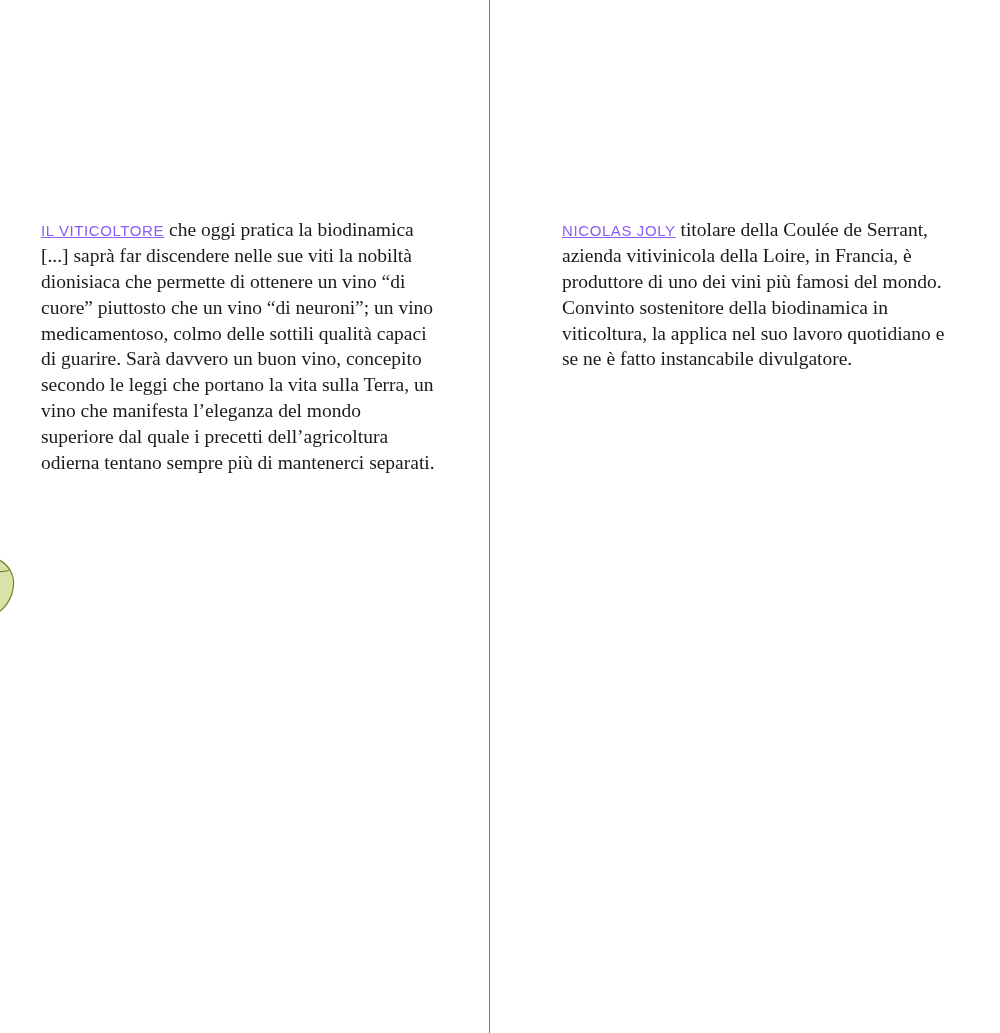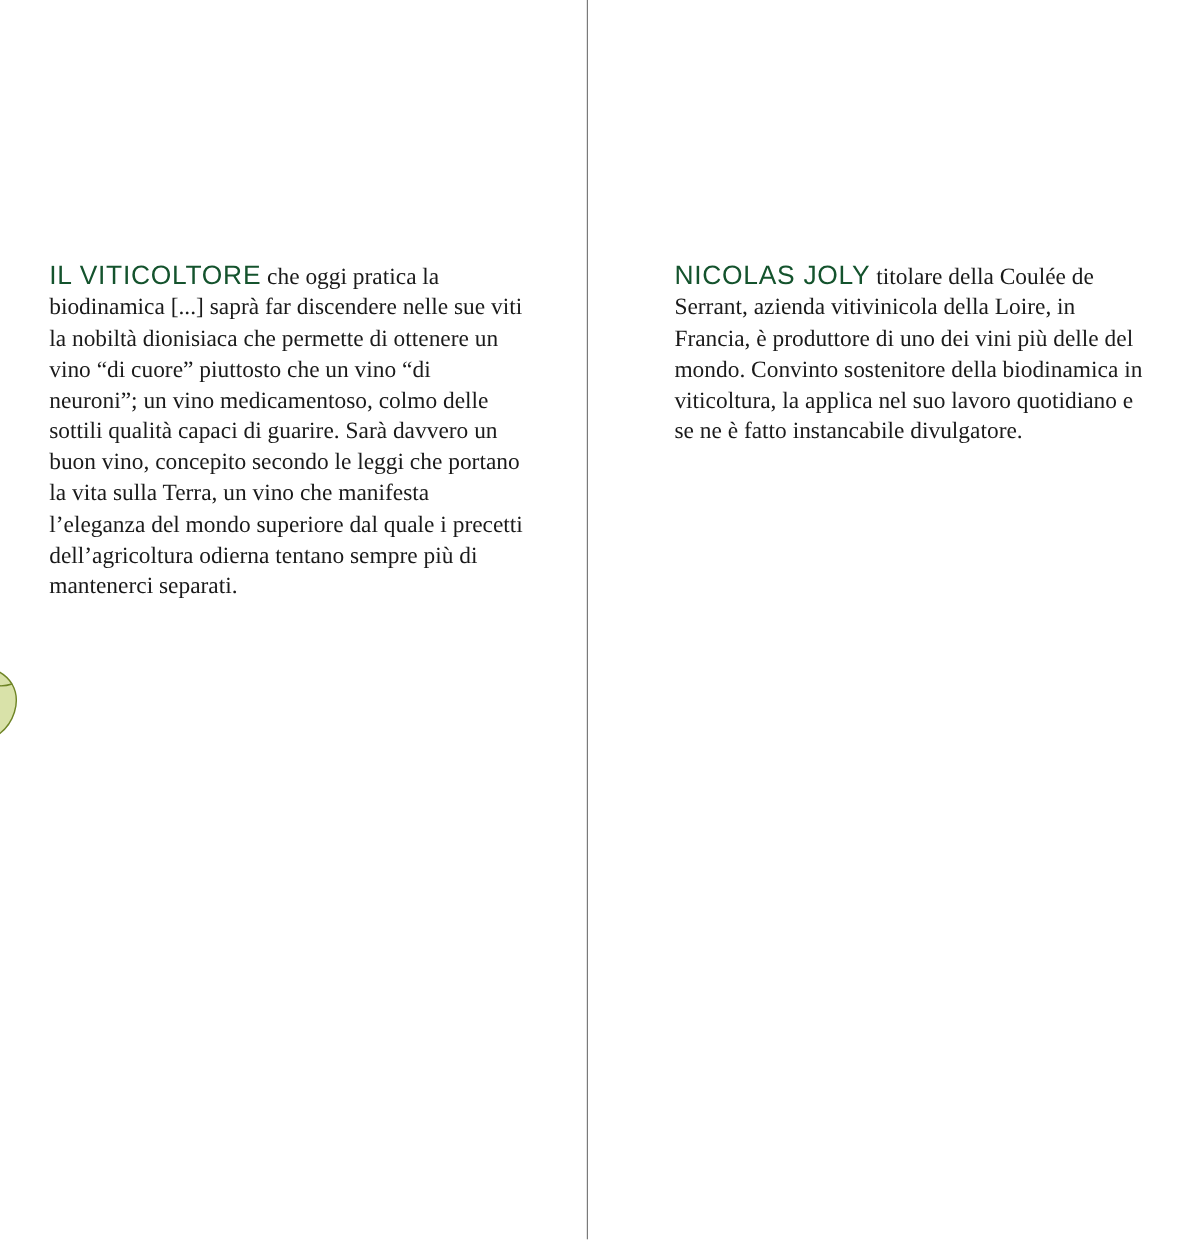--- a/index.html
+++ b/index.html
@@ -53,24 +53,25 @@
     width: 396px;
   }
   .text-right {
     left: 72px;
     top: 197px;
     width: 392px;
   }
 
   .lead-in {
     font-family: "Liberation Sans", sans-serif;
-    font-size: 22px;
+    font-size: 15px;
     letter-spacing: 0.6px;
-    color: #14532d;
+    color: #8b5cf6;
     text-transform: uppercase;
+    text-decoration: underline;
   }
 
   
   .art {
     position: absolute;
     pointer-events: none;
   }
   .art-left-edge {
     left: -46px;
     top: 540px;
@@ -102,17 +103,17 @@
           <path d="M34 74 C30 92, 22 104, 10 112"></path>
           <path d="M10 112 C2 118, 0 128, 6 134 C12 140, 22 136, 22 128"></path>
           <path d="M18 118 C26 124, 36 124, 44 118"></path>
         </g>
       </svg>
     </div>
   </div>
 
   <div class="page page-right">
 
-    <p class="text-block text-right"><span class="lead-in">NICOLAS JOLY</span><span> titolare della Coulée de Serrant, azienda vitivinicola della Loire, in Francia, è produttore di uno dei vini più delle del mondo. Convinto sostenitore della biodinamica in viticoltura, la applica nel suo lavoro quotidiano e se ne è fatto instancabile divulgatore.</span></p>
+    <p class="text-block text-right"><span class="lead-in">NICOLAS JOLY</span><span> titolare della Coulée de Serrant, azienda vitivinicola della Loire, in Francia, è produttore di uno dei vini più famosi del mondo. Convinto sostenitore della biodinamica in viticoltura, la applica nel suo lavoro quotidiano e se ne è fatto instancabile divulgatore.</span></p>
 
   </div>
 
 </div>
 
 </body></html>

